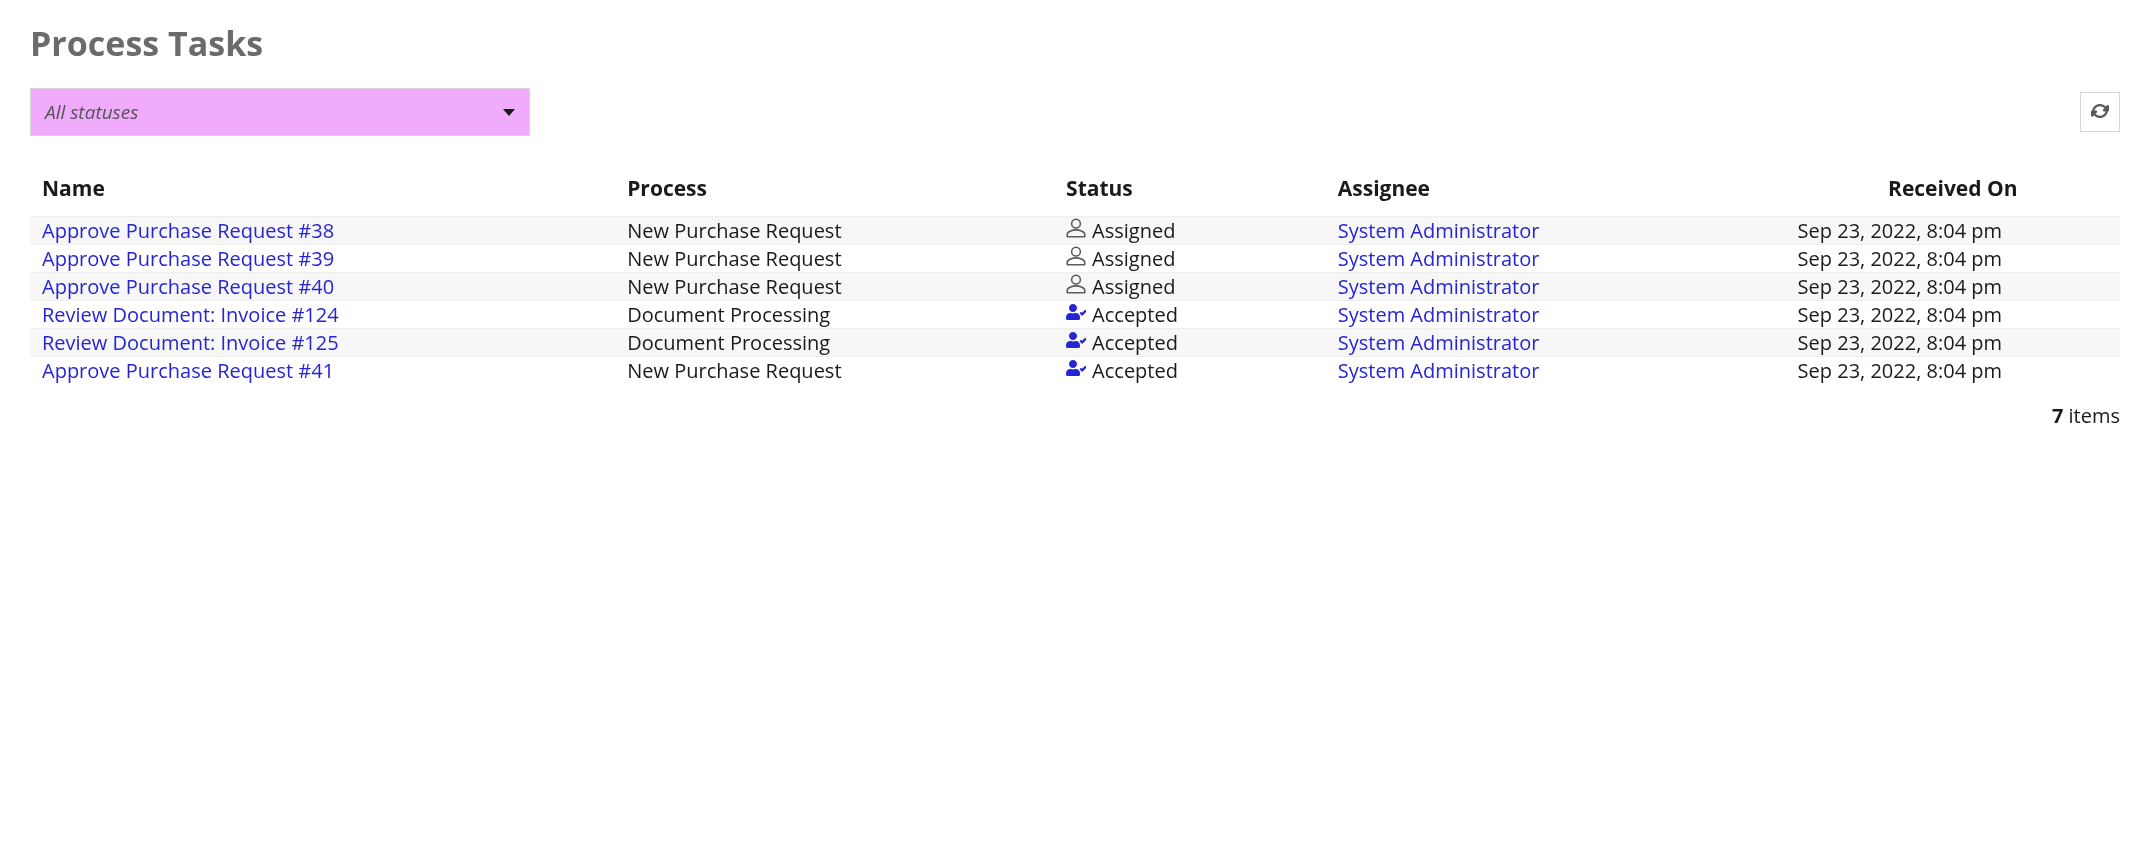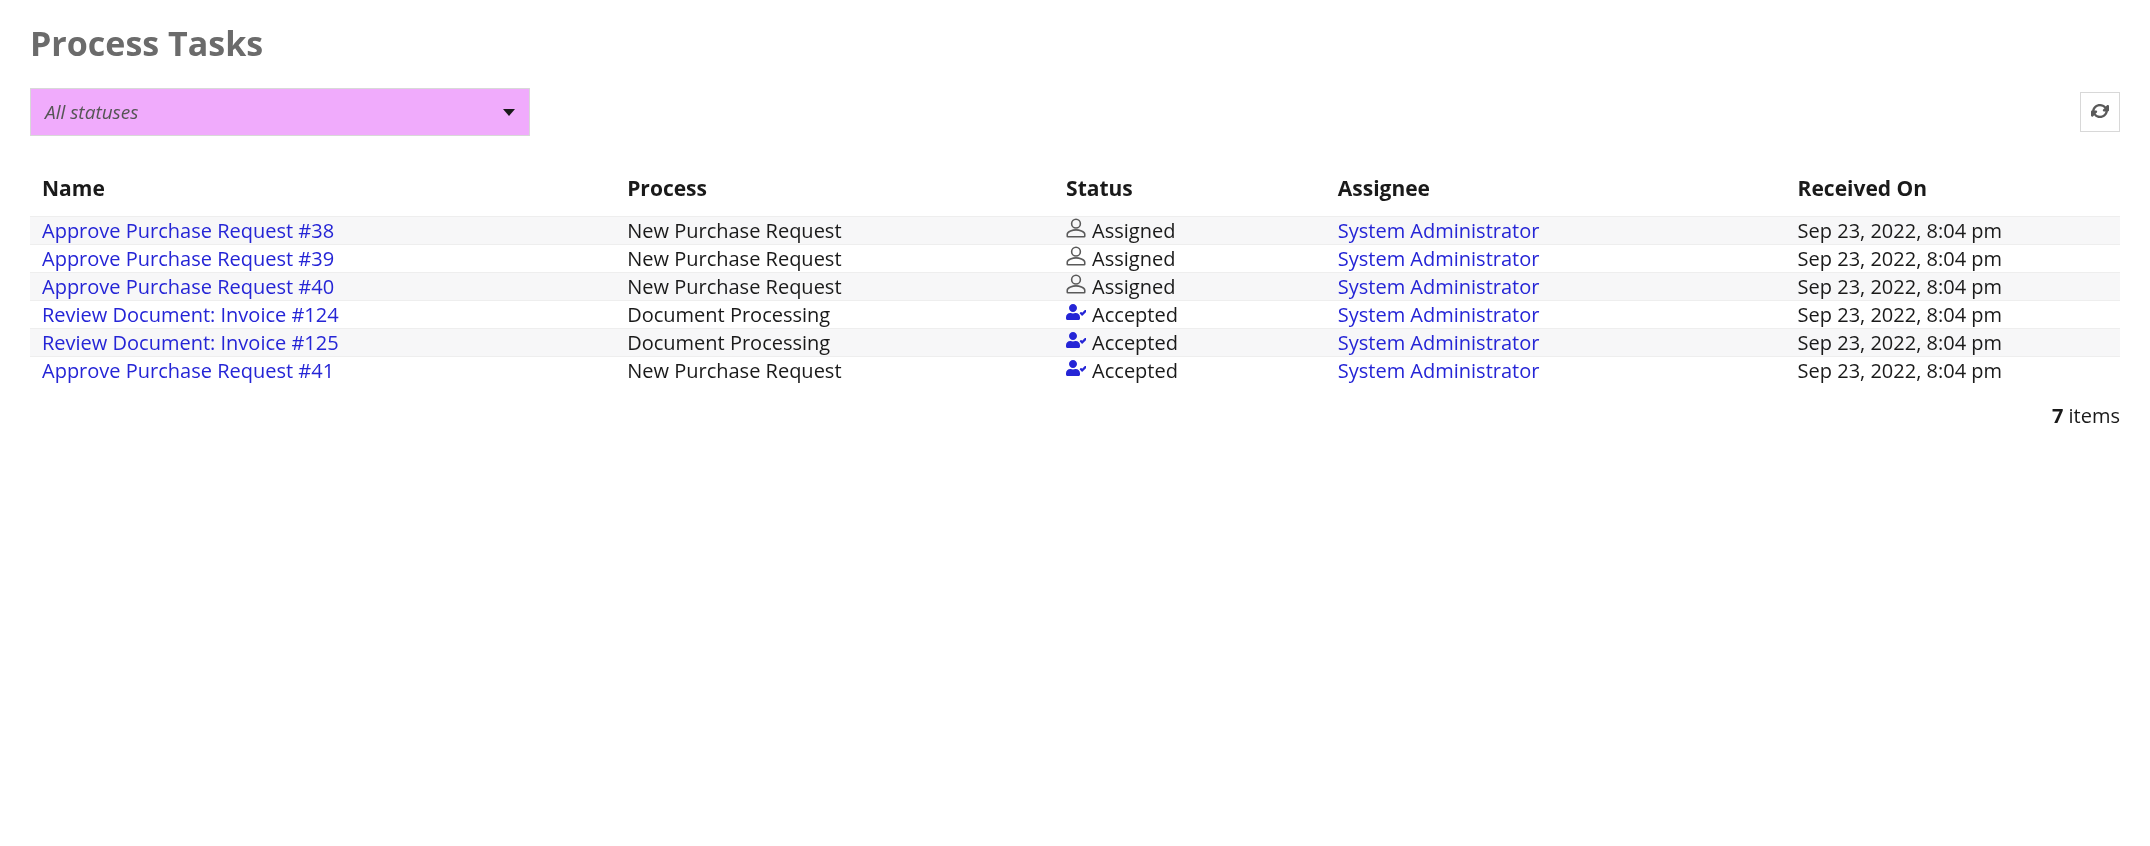--- a/index.html
+++ b/index.html
@@ -70,21 +70,21 @@
       table-layout: fixed;
     }
     table.tasks thead th {
       text-align: left;
       font-size: 21px;
       font-weight: 700;
       padding: 14px 12px;
       color: #1a1a1a;
     }
     table.tasks thead th.col-received {
-      text-align: left;
+      text-align: center;
     }
     table.tasks tbody tr {
       border-top: 1px solid #eeeeee;
     }
     table.tasks tbody tr:nth-child(odd) {
       background: #f7f7f8;
     }
     table.tasks tbody tr:nth-child(even) {
       background: #ffffff;
     }

